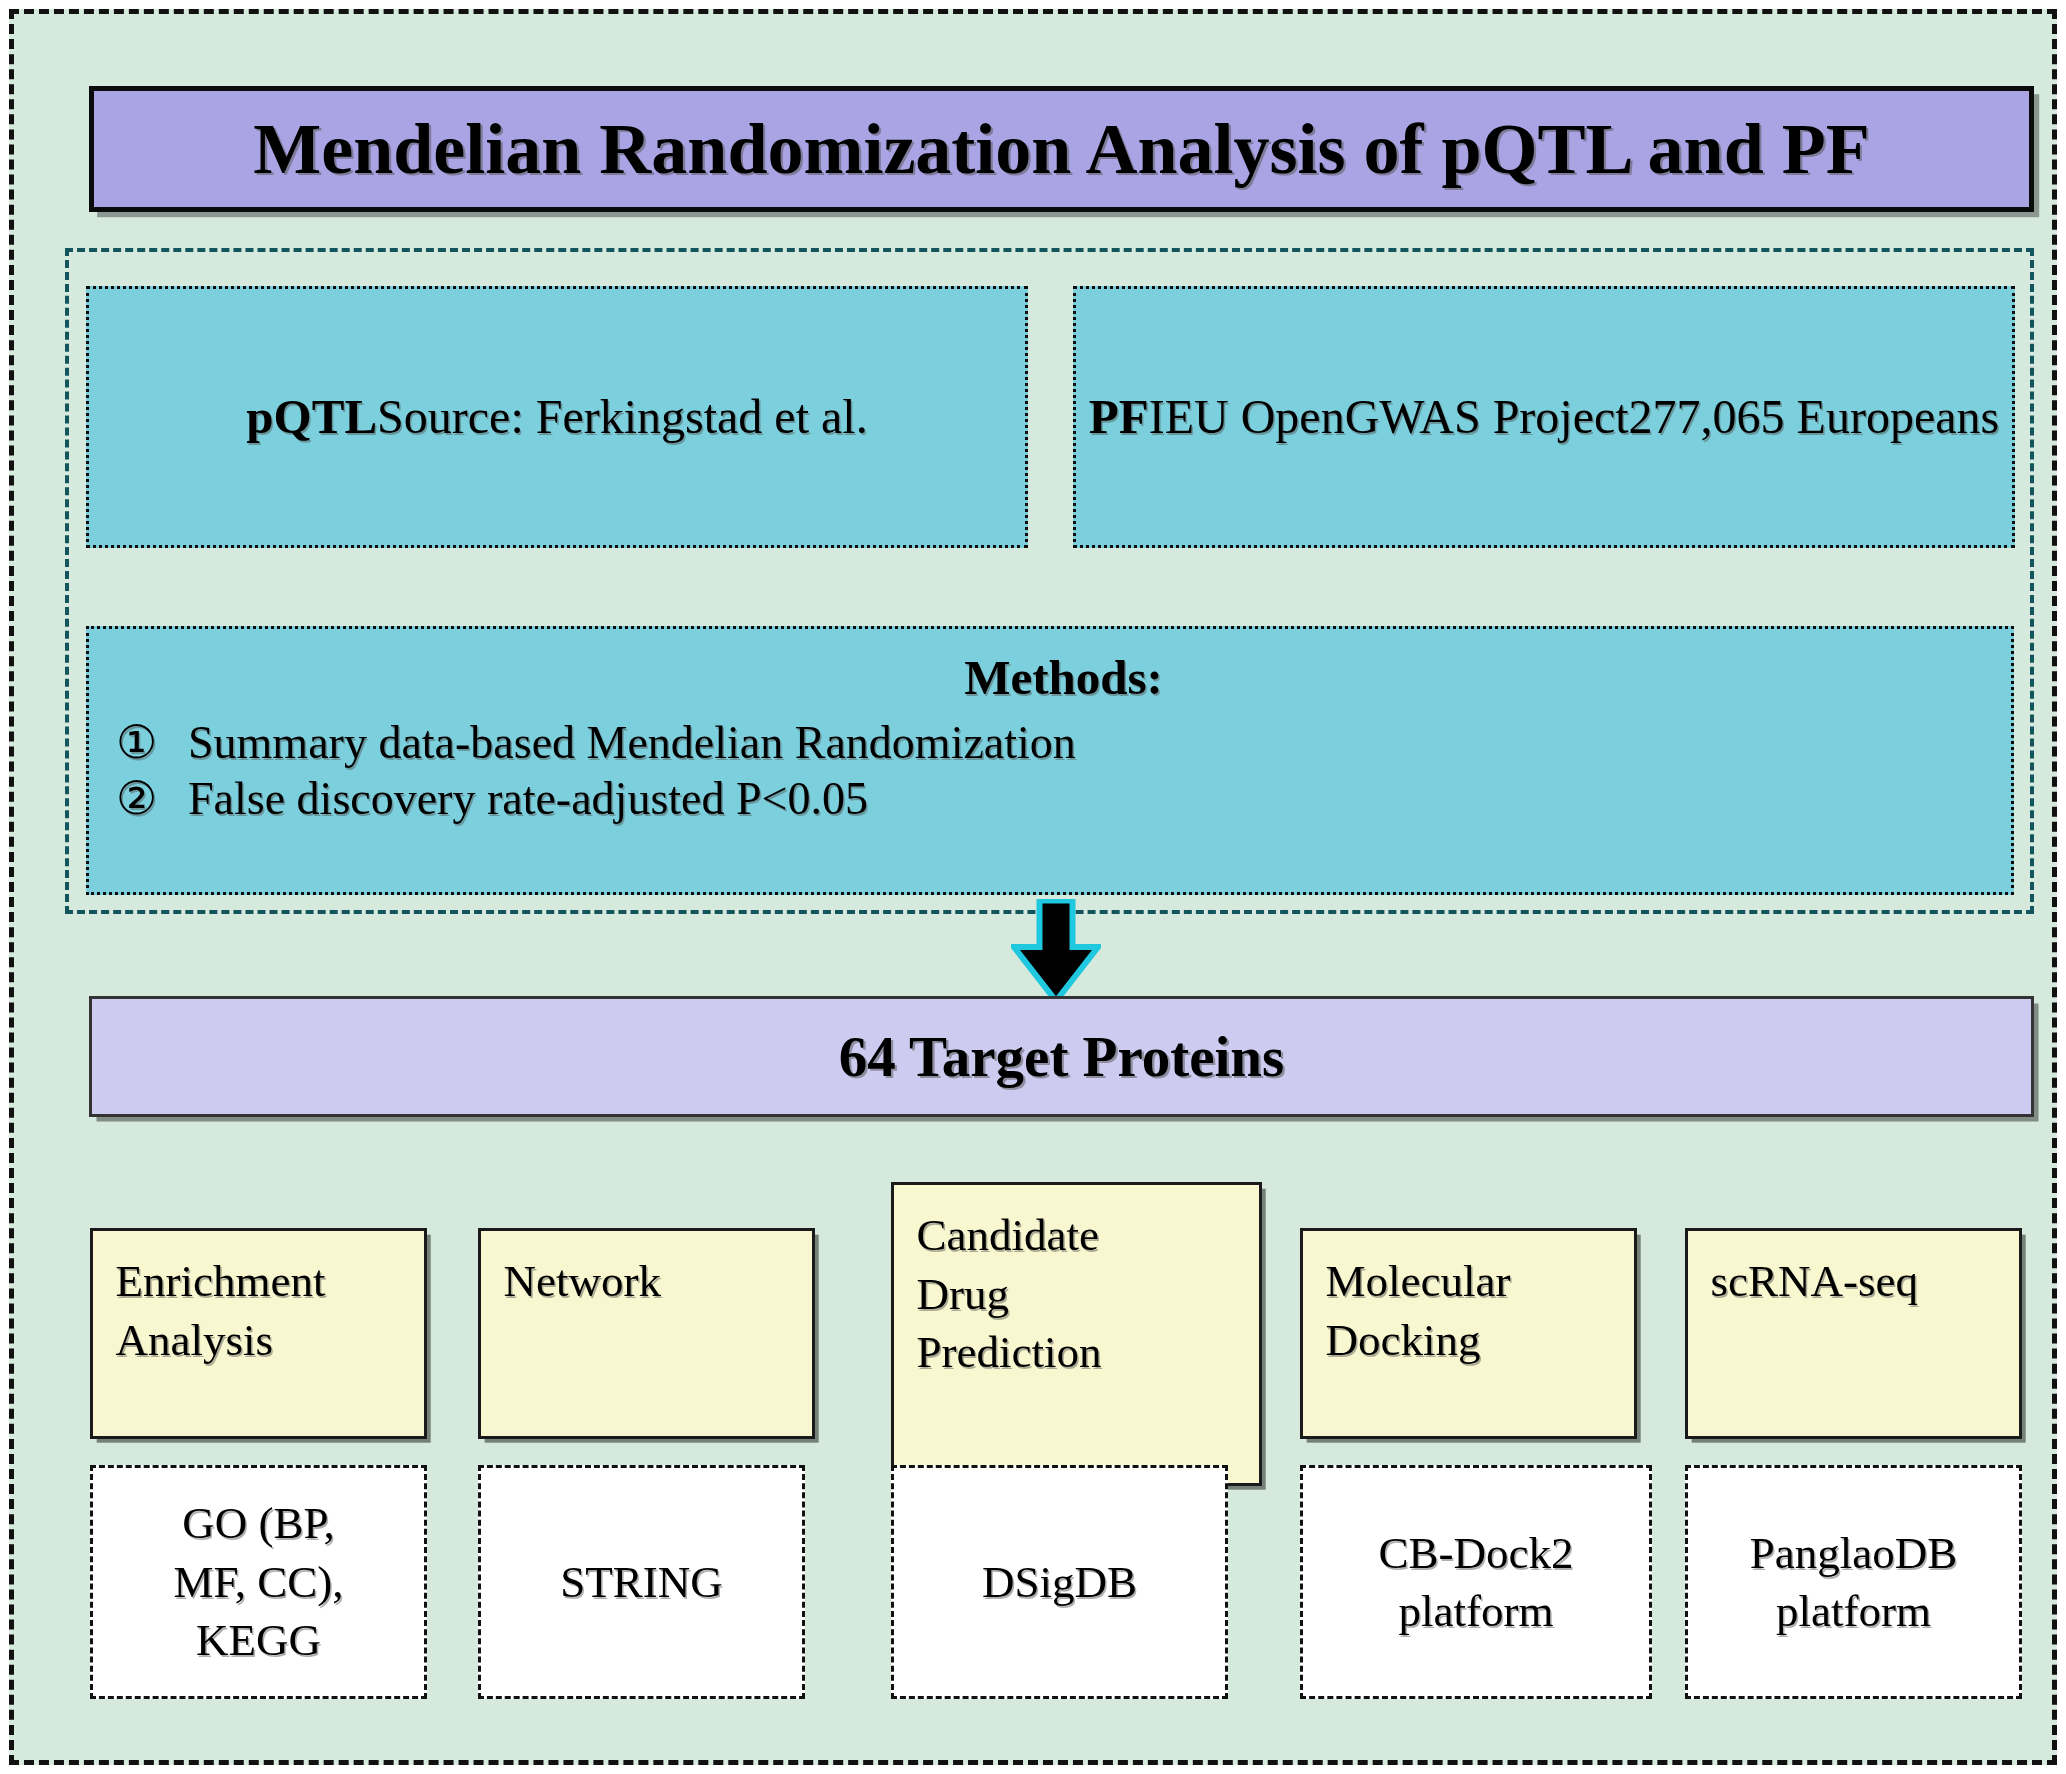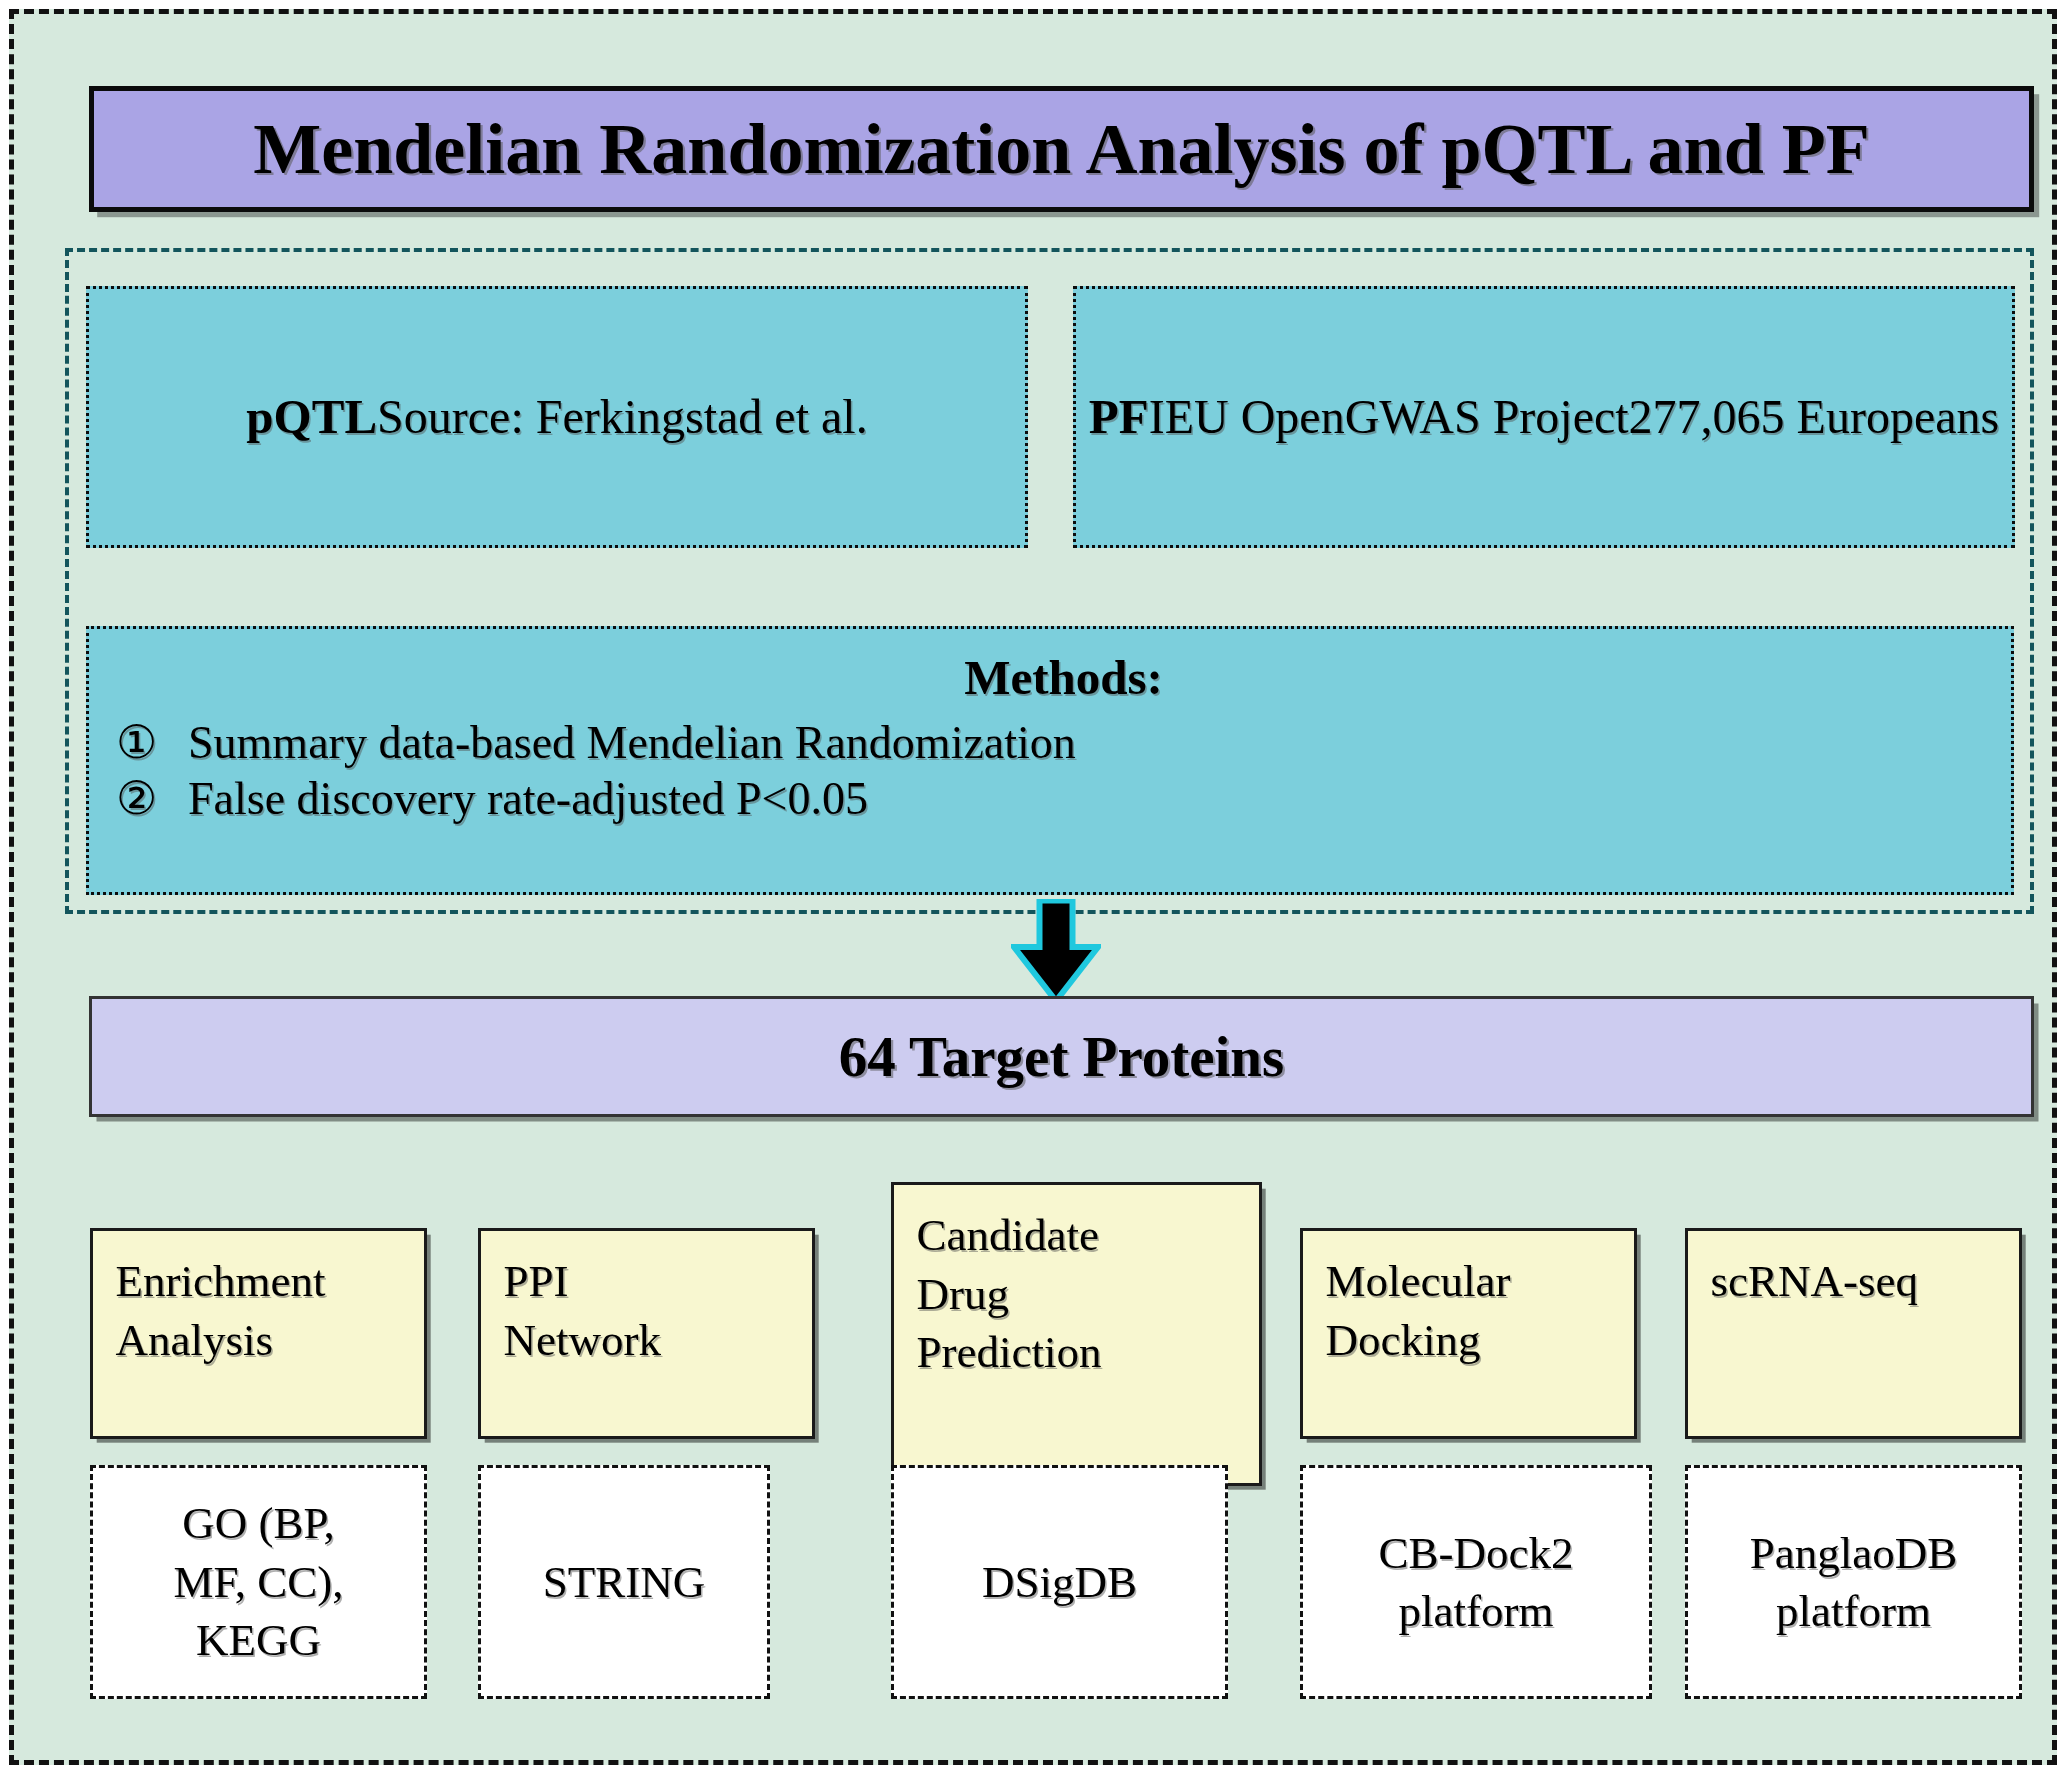--- a/index.html
+++ b/index.html
@@ -191,21 +191,21 @@
   }
   .tool-box .tool-line {
     font-size: 45px;
     color: #000;
     line-height: 1.30;
     text-shadow: 1.5px 1.5px 0 rgba(80,80,80,0.45);
     white-space: nowrap;
     text-align: center;
   }
   .tool-1 { left: 76px;  top: 1451px; width: 337px; height: 234px; }
-  .tool-2 { left: 464px;  top: 1451px; width: 292px; height: 234px; align-items: center; }
+  .tool-2 { left: 464px;  top: 1451px; width: 327px; height: 234px; align-items: center; }
   .tool-3 { left: 877px; top: 1451px; width: 337px; height: 234px; }
   .tool-4 { left: 1286px; top: 1451px; width: 352px; height: 234px; }
   .tool-5 { left: 1671px; top: 1451px; width: 337px; height: 234px; }
 </style>
 </head>
 <body>
 
 <div class="figure-frame">
 
   <div class="title-banner">
@@ -251,21 +251,20 @@
 
   <div class="target-banner">
     <span class="target-text">64 Target Proteins</span>
   </div>
 
   <div class="module-box mod-1">
     <div class="mod-line">Enrichment</div>
     <div class="mod-line">Analysis</div>
   </div>
   <div class="module-box mod-2">
-    <div class="mod-line">PPI</div>
     <div class="mod-line">Network</div>
   </div>
   <div class="module-box mod-3">
     <div class="mod-line">Candidate</div>
     <div class="mod-line">Drug</div>
     <div class="mod-line">Prediction</div>
   </div>
   <div class="module-box mod-4">
     <div class="mod-line">Molecular</div>
     <div class="mod-line">Docking</div>

